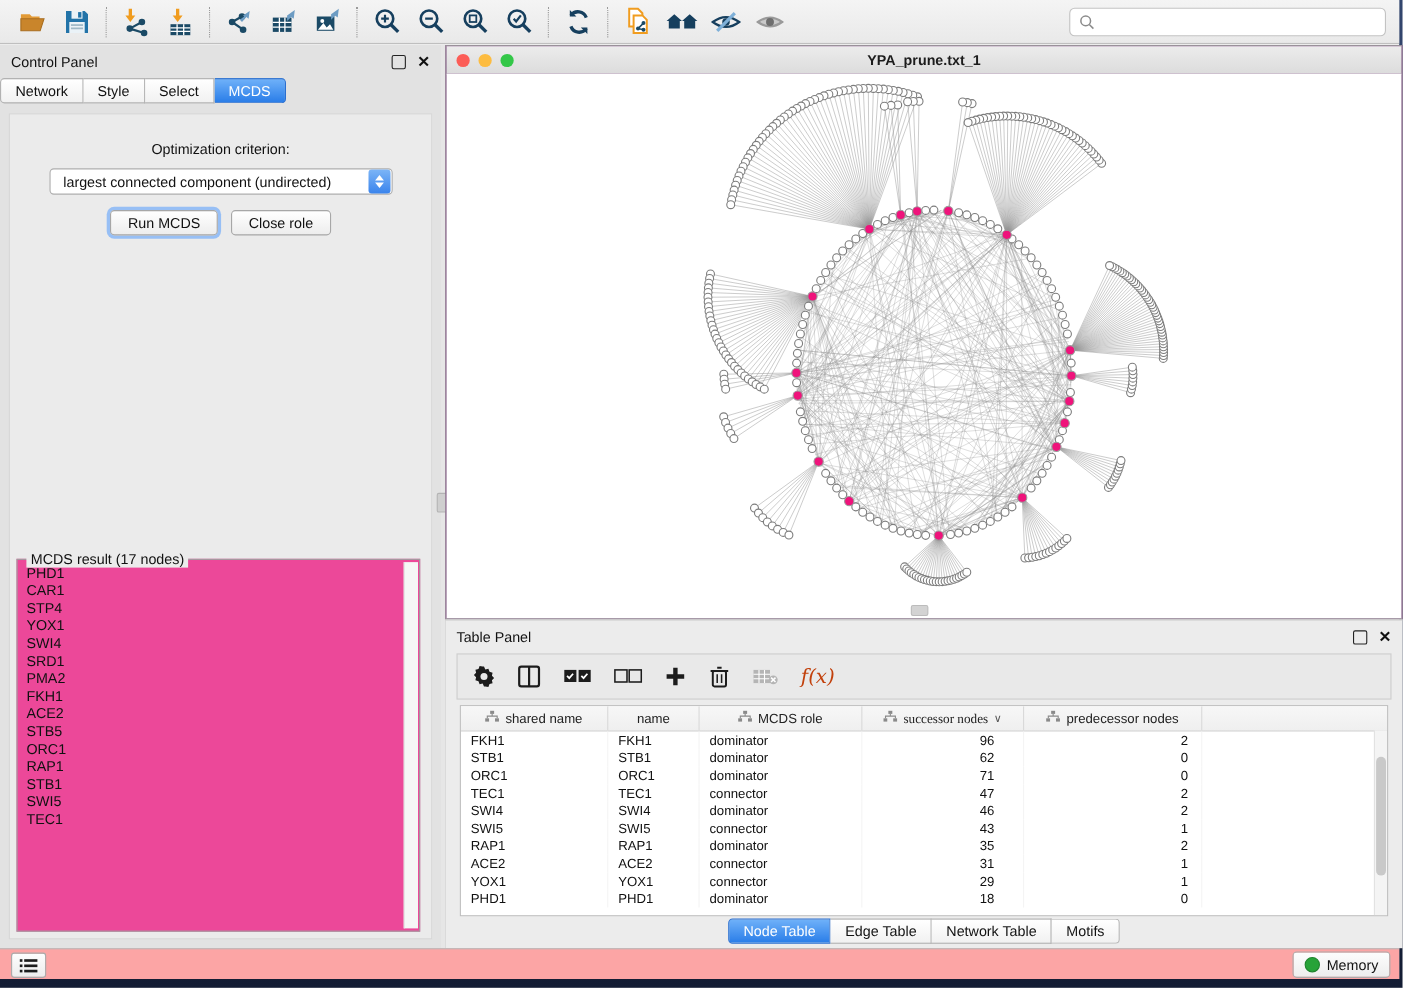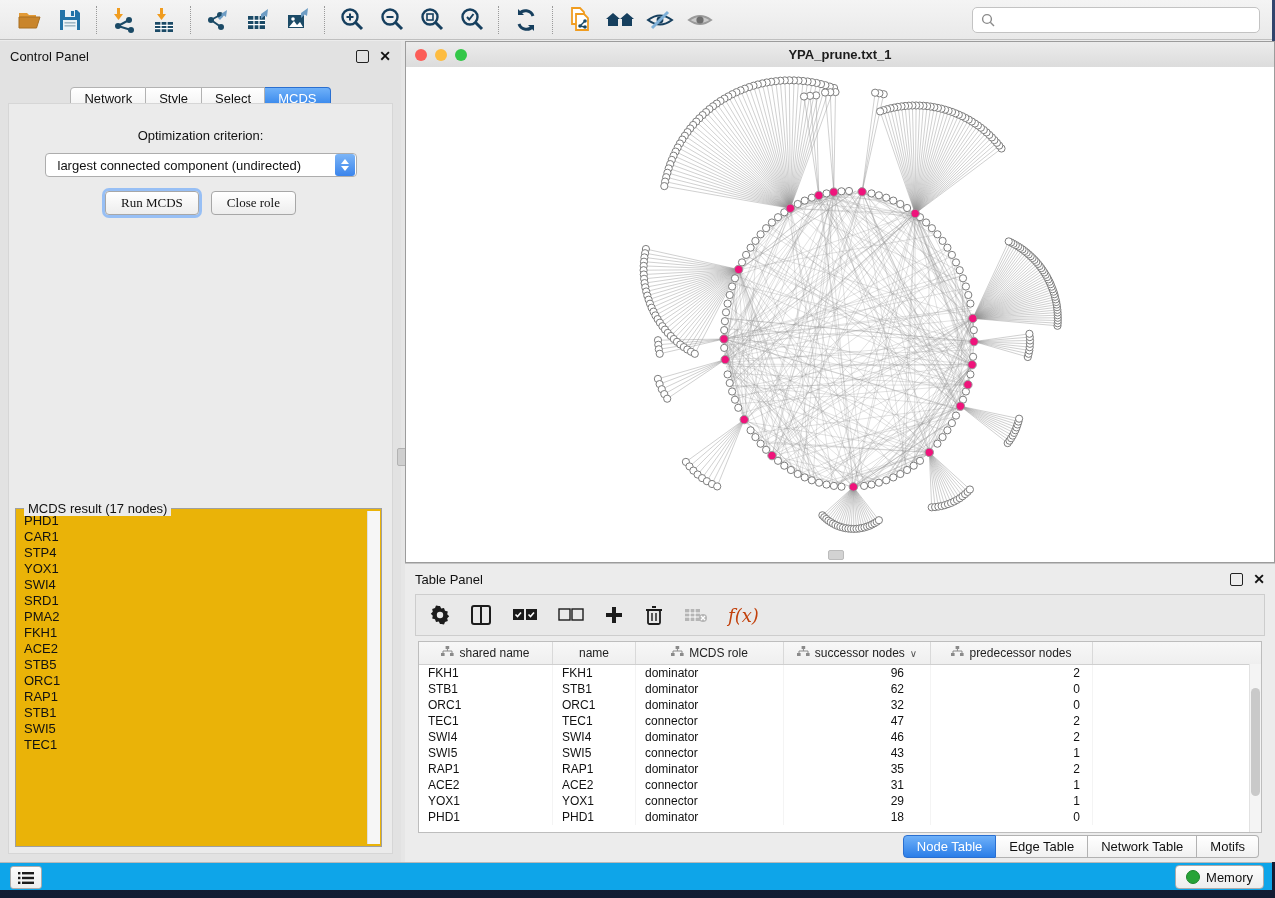--- a/index.html
+++ b/index.html
@@ -12,36 +12,36 @@
   .tsep{width:1px;height:28px;border-left:1px dotted #9a9a9a;margin:0 6px}
   .searchbox{position:absolute;right:12px;top:7px;width:288px;height:26px;background:#fff;border:1px solid #c3c3c3;border-radius:5px;display:flex;align-items:center;padding-left:7px;box-sizing:border-box}
   .searchbox input{border:none;outline:none;flex:1;font-size:13px;font-family:"Liberation Sans",sans-serif;background:transparent}
 
   
   .control-panel{position:absolute;left:0;top:41px;width:401px;height:821px;background:#e2e2e2;box-sizing:border-box}
   .panel-head{height:26px;display:flex;align-items:center;padding:2px 10px 0 10px;font-size:13px;color:#111}
   .panel-head .sp{flex:1}
   .float-ic{width:11px;height:11px;border:1.5px solid #222;border-radius:2px;margin-right:10px}
   .close-ic{font-size:14px;font-weight:bold;color:#111;line-height:11px}
-  .tabs-row{display:flex;justify-content:center;margin-top:18px}
+  .tabs-row{display:flex;margin-top:2px}
   .seg{padding:3px 13px;font-size:13px;color:#111;background:linear-gradient(#ffffff,#f1f1f1);border:1px solid #b2b2b2;border-left:none}
   .seg:first-child{border-left:1px solid #b2b2b2;border-radius:4px 0 0 4px}
   .seg:last-child{border-radius:0 4px 4px 0}
   .seg.active{background:linear-gradient(#6fb1f9,#2a7de8);border-color:#2a6fd0;color:#fff}
   .cp-content{position:absolute;left:8px;right:8px;top:62px;bottom:8px;background:#ebebeb;border:1px solid #d6d6d6}
   .opt-label{text-align:center;font-size:13px;margin-top:24px;color:#111}
   .dropdown{margin:10px auto 0 auto;width:312px;height:24px;background:#fff;border:1px solid #adadad;border-radius:4px;display:flex;align-items:center;box-sizing:border-box}
   .dropdown .val{flex:1;font-size:13px;padding-left:12px;color:#111;white-space:nowrap}
   .stepper{width:20px;height:22px;border-radius:3px;background:linear-gradient(#7cb5f7,#3a84ec);margin-right:1px;display:flex;flex-direction:column;align-items:center;justify-content:center;gap:2px}
   .stepper .up{width:0;height:0;border-left:4px solid transparent;border-right:4px solid transparent;border-bottom:5px solid #fff}
   .stepper .dn{width:0;height:0;border-left:4px solid transparent;border-right:4px solid transparent;border-top:5px solid #fff}
   .btn-row{display:flex;justify-content:center;gap:12px;margin-top:14px}
-  .btn{background:linear-gradient(#ffffff,#ededed);border:1px solid #a7a7a7;border-radius:4px;font-size:13px;font-family:Liberation Serif, serif;padding:3px 15px;color:#111}
+  .btn{background:linear-gradient(#ffffff,#ededed);border:1px solid #a7a7a7;border-radius:4px;font-size:13px;font-family:Liberation Sans, sans-serif;padding:3px 15px;color:#111}
   .btn.focused{box-shadow:0 0 0 3px rgba(106,168,250,.65)}
-  .resultbox{position:absolute;left:6px;right:10px;top:404px;bottom:6px;border:1px solid #9f9f9f;background:#eab308}
+  .resultbox{position:absolute;left:6px;right:10px;top:404px;bottom:6px;border:1px solid #9f9f9f;background:#ec4899}
   .resultbox .legend{position:absolute;top:-8px;left:8px;background:#ebebeb;font-size:13px;padding:0 4px;color:#111}
   .result-list{position:absolute;inset:4px 14px 2px 2px;overflow:hidden;font-size:13px;color:#111}
   .result-list div{line-height:16px;padding-left:6px}
   .result-scroll{position:absolute;top:2px;bottom:2px;right:1px;width:12px;background:#f6f6f6;border-left:1px solid #e0e0e0}
 
   
   .vsplit{position:absolute;left:401px;top:41px;width:4px;height:821px;background:#e6e6e6;border-right:1px solid #a9a9a9}
   .vgrip{position:absolute;left:397px;top:448px;width:8px;height:16px;background:#cfcfcf;border:1px solid #b3b3b3;border-radius:2px}
   .hgrip{position:absolute;left:828px;top:550px;width:14px;height:8px;background:#d3d3d3;border:1px solid #bcbcbc;border-radius:2px;z-index:5}
 
@@ -60,24 +60,24 @@
   .tbl{position:absolute;left:13px;right:13px;top:77px;height:192px;background:#fff;border:1px solid #bdbdbd;box-sizing:border-box;overflow:hidden}
   .tbl-head{display:flex;height:22px;background:linear-gradient(#f7f7f7,#efefef);border-bottom:1px solid #cfcfcf;font-size:12px;color:#222}
   .th{display:flex;align-items:center;justify-content:center;gap:5px;border-right:1px solid #d9d9d9;box-sizing:border-box;height:22px}
   .sorticon{color:#555;font-size:10px}
   .trow{display:flex;height:16px;font-size:12px;color:#111}
   .td{box-sizing:border-box;padding-left:9px;line-height:16px;border-right:1px solid #f4f4f4;white-space:nowrap;overflow:hidden}
   .td.r{text-align:right;padding-right:26px}
   .td.r2{text-align:right;padding-right:12px}
   .tbl-scroll{position:absolute;right:0;top:22px;bottom:0;width:11px;background:#f4f4f4;border-left:1px solid #e2e2e2}
   .tbl-thumb{position:absolute;right:1px;top:24px;width:9px;height:108px;background:#c9c9c9;border-radius:5px}
-  .tp-tabs{position:absolute;left:0;right:16px;top:271px;display:flex;justify-content:flex-end}
+  .tp-tabs{position:absolute;left:0;right:0;top:271px;display:flex;justify-content:center}
 
   
-  .statusbar{position:absolute;left:0;top:862px;right:0;height:28px;background:#0ea5e9;border-top:1px solid #b9b9b9;box-sizing:border-box}
+  .statusbar{position:absolute;left:0;top:862px;right:0;height:28px;background:#fca5a5;border-top:1px solid #b9b9b9;box-sizing:border-box}
   .sb-btn{position:absolute;left:10px;top:3px;width:30px;height:21px;background:linear-gradient(#fdfdfd,#ededed);border:1px solid #ababab;border-radius:3px;display:flex;align-items:center;justify-content:center}
   .mem-btn{position:absolute;right:8px;top:2px;height:22px;background:linear-gradient(#fdfdfd,#ededed);border:1px solid #ababab;border-radius:4px;display:flex;align-items:center;gap:6px;padding:0 10px;font-size:13px;color:#111}
   .mem-dot{width:12px;height:12px;border-radius:50%;background:#27a338;border:1px solid #1d842c}
 </style>
 </head>
 <body>
 
 <div class="app">
 
   <div class="toolbar">
@@ -1270,21 +1270,21 @@
             <span><svg width="13" height="11" viewBox="0 0 13 11">
                 <g fill="#8a8a8a">
                   <rect x="4.6" y="0" width="3.6" height="3"></rect>
                   <rect x="0" y="7" width="3.6" height="3"></rect>
                   <rect x="9" y="7" width="3.6" height="3"></rect>
                 </g>
                 <path d="M6.4 3v2M2 7V5h9v2" stroke="#8a8a8a" fill="none"></path>
               </svg></span>
             <span>MCDS role</span>
           </div>
-          <div class="th" style="width: 147px;">
+          <div class="th" style="width: 147px; font-family: Liberation Serif, serif;">
             <span><svg width="13" height="11" viewBox="0 0 13 11">
                 <g fill="#8a8a8a">
                   <rect x="4.6" y="0" width="3.6" height="3"></rect>
                   <rect x="0" y="7" width="3.6" height="3"></rect>
                   <rect x="9" y="7" width="3.6" height="3"></rect>
                 </g>
                 <path d="M6.4 3v2M2 7V5h9v2" stroke="#8a8a8a" fill="none"></path>
               </svg></span>
             <span>successor nodes</span>
             <span class="sorticon">∨</span>
@@ -1313,21 +1313,21 @@
             <div class="td" style="width: 134px;">STB1</div>
             <div class="td" style="width: 83px;">STB1</div>
             <div class="td" style="width: 148px;">dominator</div>
             <div class="td r" style="width: 147px;">62</div>
             <div class="td r2" style="width: 162px;">0</div>
           </div>
           <div class="trow">
             <div class="td" style="width: 134px;">ORC1</div>
             <div class="td" style="width: 83px;">ORC1</div>
             <div class="td" style="width: 148px;">dominator</div>
-            <div class="td r" style="width: 147px;">32</div>
+            <div class="td r" style="width: 147px;">71</div>
             <div class="td r2" style="width: 162px;">0</div>
           </div>
           <div class="trow">
             <div class="td" style="width: 134px;">TEC1</div>
             <div class="td" style="width: 83px;">TEC1</div>
             <div class="td" style="width: 148px;">connector</div>
             <div class="td r" style="width: 147px;">47</div>
             <div class="td r2" style="width: 162px;">2</div>
           </div>
           <div class="trow">

